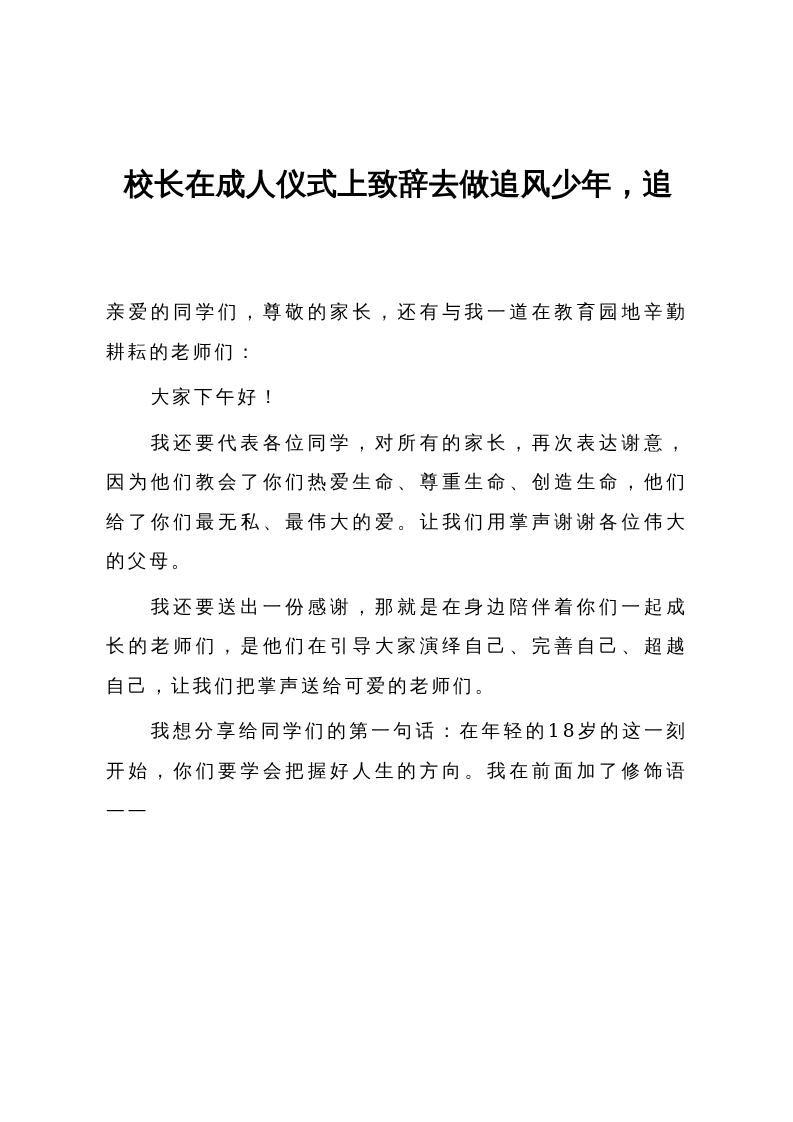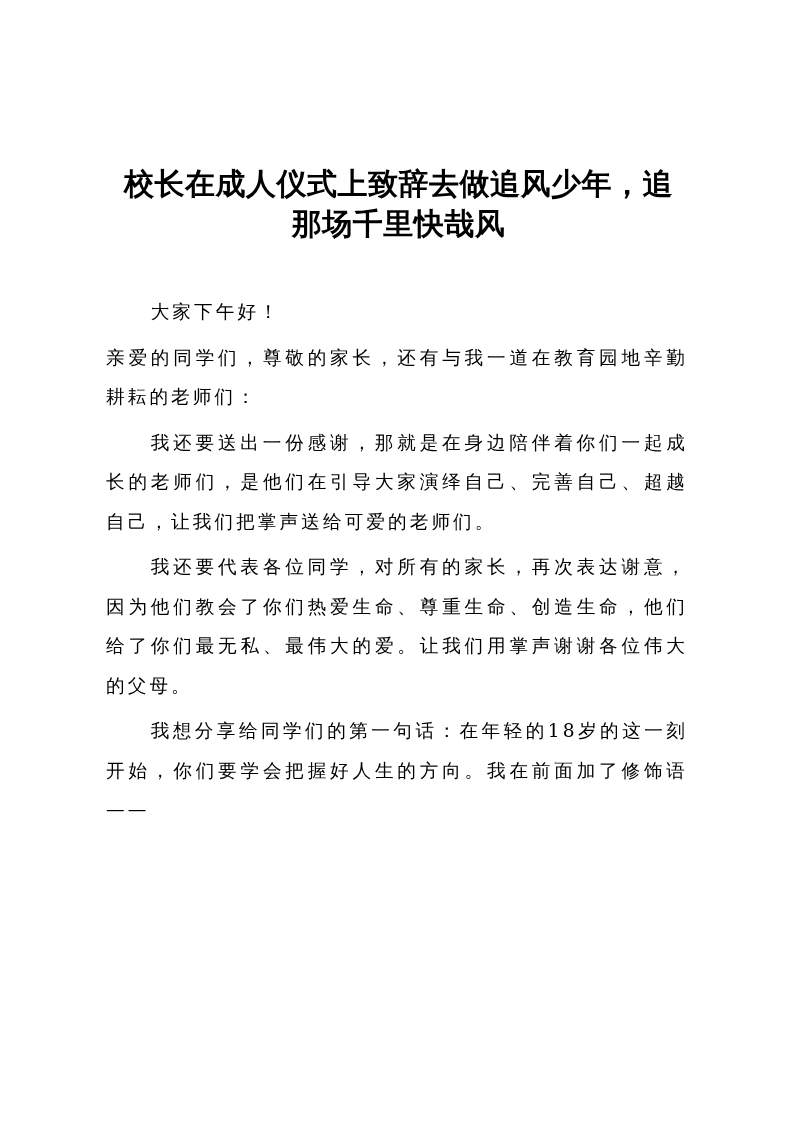--- a/index.html
+++ b/index.html
@@ -56,23 +56,22 @@
     .para.salutation {
       text-indent: 0;
     }
   </style>
 </head>
 <body>
 
 <div class="page">
   <h1 class="title">
     <span>校长在成人仪式上致辞去做追风少年，追</span><br>
-    <span>那场千里快哉风</span>
   </h1>
 
   <div class="body">
+    <p class="para salutation">亲爱的同学们，尊敬的家长，还有与我一道在教育园地辛勤耕耘的老师们：</p>
     <p class="para indent">大家下午好！</p>
-    <p class="para salutation">亲爱的同学们，尊敬的家长，还有与我一道在教育园地辛勤耕耘的老师们：</p>
+    <p class="para indent">我还要代表各位同学，对所有的家长，再次表达谢意，因为他们教会了你们热爱生命、尊重生命、创造生命，他们给了你们最无私、最伟大的爱。让我们用掌声谢谢各位伟大的父母。</p>
     <p class="para indent">我还要送出一份感谢，那就是在身边陪伴着你们一起成长的老师们，是他们在引导大家演绎自己、完善自己、超越自己，让我们把掌声送给可爱的老师们。</p>
-    <p class="para indent">我还要代表各位同学，对所有的家长，再次表达谢意，因为他们教会了你们热爱生命、尊重生命、创造生命，他们给了你们最无私、最伟大的爱。让我们用掌声谢谢各位伟大的父母。</p>
     <p class="para indent">我想分享给同学们的第一句话：在年轻的18岁的这一刻开始，你们要学会把握好人生的方向。我在前面加了修饰语——</p>
   </div>
 </div>
 
 </body></html>

